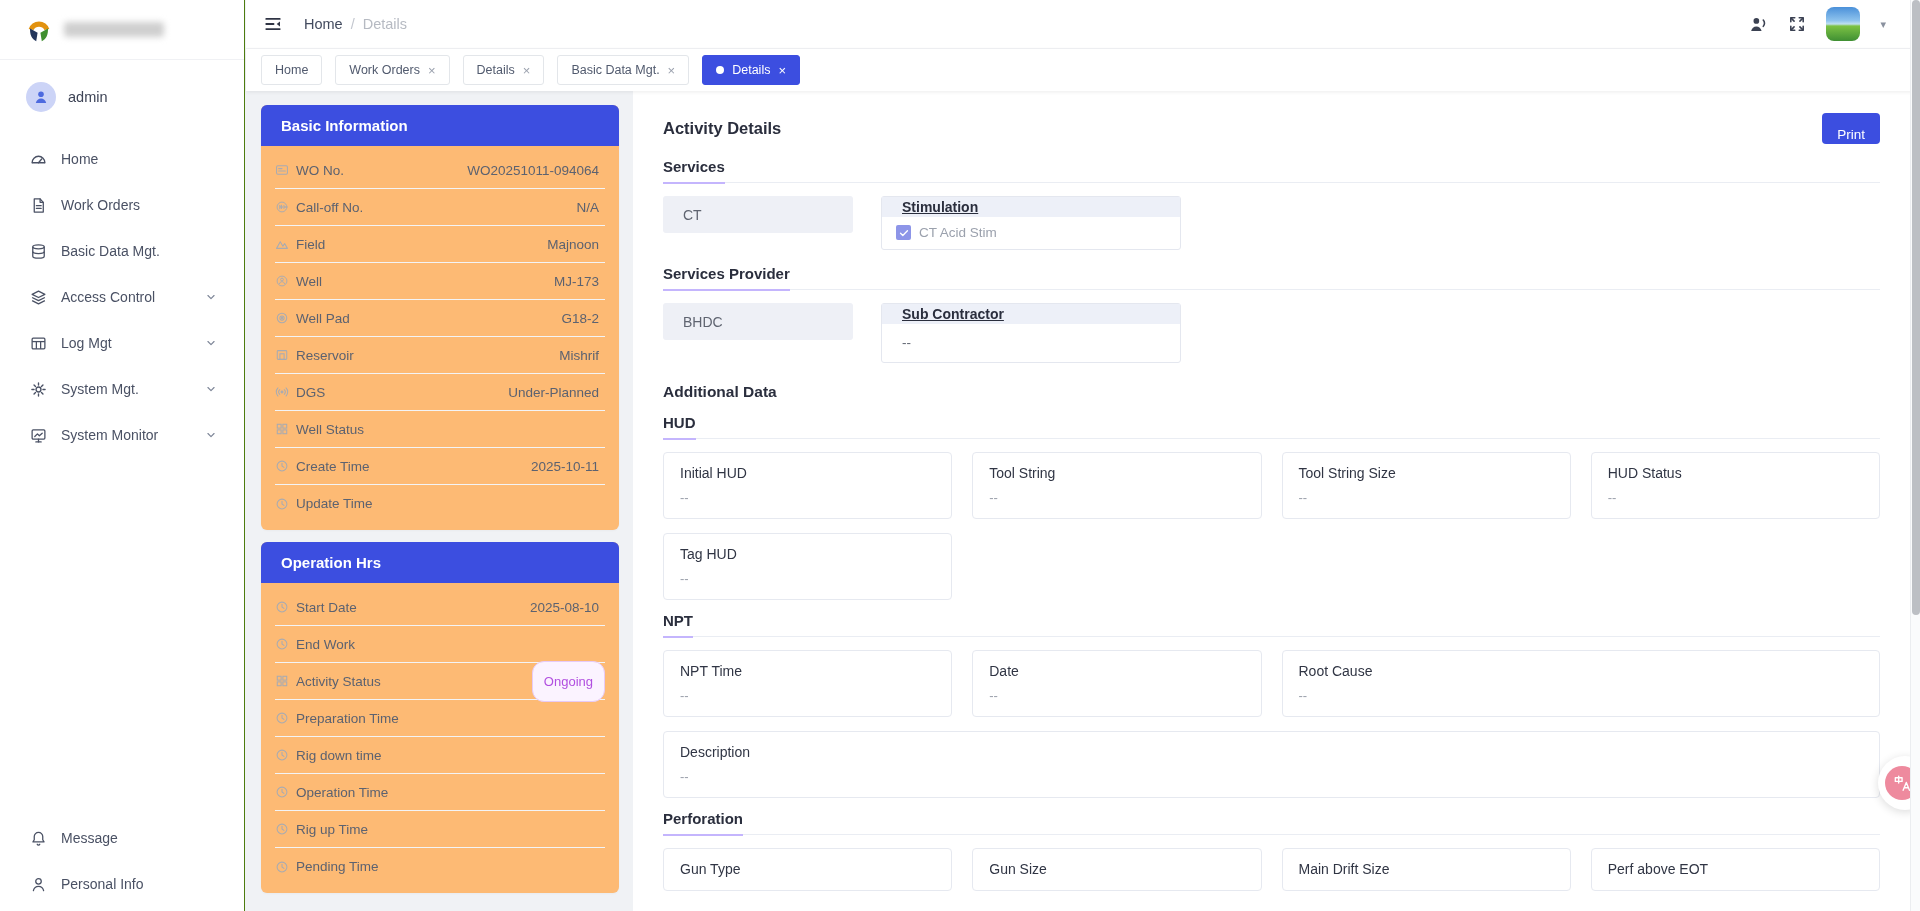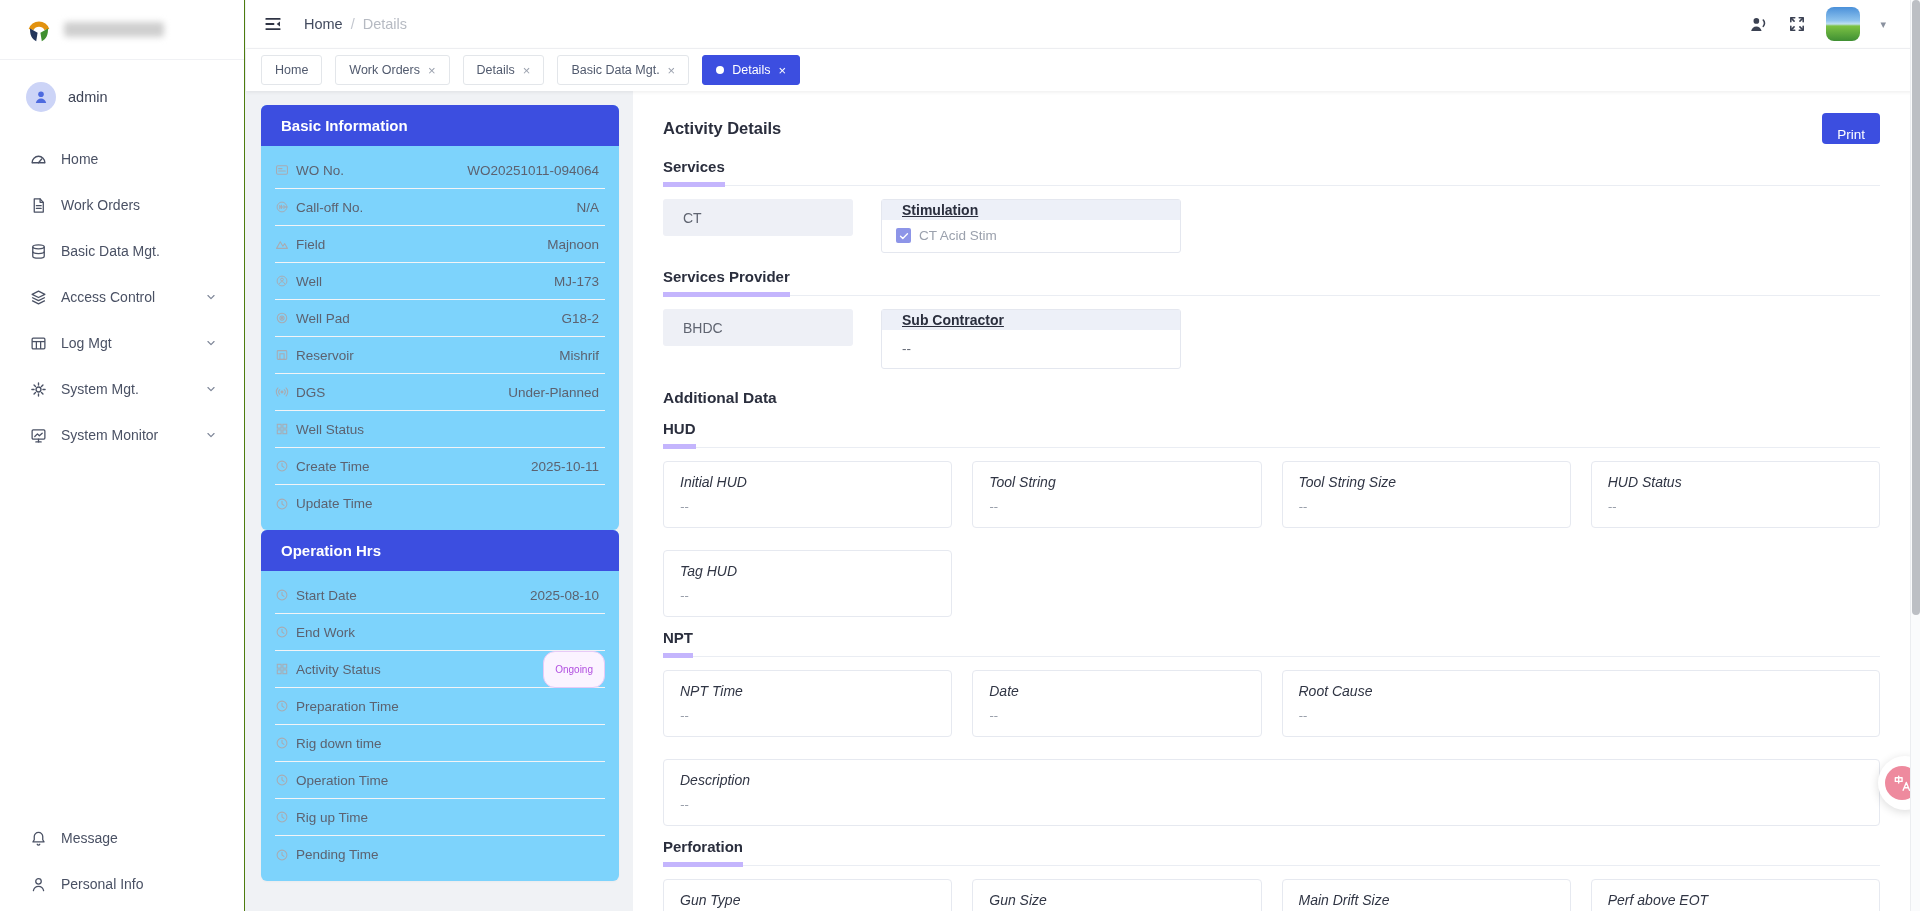--- a/index.html
+++ b/index.html
@@ -49,57 +49,57 @@
   .tab .x { color:#9aa0ad; font-size:13px; line-height:1; }
   .tab.active { background:#3c4ee0; border-color:#3c4ee0; color:#fff; }
   .tab.active .x { color:#fff; }
   .tab .dot { width:8px; height:8px; border-radius:50%; background:#fff; }
 
   
   .content { position:absolute; left:246px; top:91px; width:1674px; height:820px;
     padding:14px 0 0 15px; display:flex; overflow:hidden; }
   .left-col { width:358px; flex:none; }
 
-  .panel-card { background:#7dd3fc; border-radius:6px; overflow:hidden; margin-bottom:0;
+  .panel-card { background:#fdba74; border-radius:6px; overflow:hidden; margin-bottom:12px;
     box-shadow:0 1px 2px rgba(0,0,0,.03); }
   .panel-head { background:#3c4ee0; color:#fff; height:41px; display:flex; align-items:center;
     padding-left:20px; font-size:15px; font-weight:bold; }
   .panel-body { padding:6px 0 8px; }
   .info-row { height:37px; display:flex; align-items:center; margin:0 14px 0 14px;
     border-bottom:1px solid #f3f4f6; font-size:13.5px; color:#5c6270; }
   .info-row:last-child { border-bottom:none; }
   .info-row .ric { color:#a8abb2; margin-right:7px; display:flex; }
   .info-row .rlbl { flex:1; }
   .info-row .rval { color:#5c6270; text-align:center; padding-right:6px; }
-  .badge-pill { font-size:10px; color:#b14fe0; background:#fbf3ff; border:1px solid #e7caf7;
+  .badge-pill { font-size:13px; color:#b14fe0; background:#fbf3ff; border:1px solid #e7caf7;
     border-radius:12px; padding:12px 11px; }
 
   .main-panel { flex:1; background:#fff; margin:-14px 10px 0 14px; padding:22px 30px 0 30px; overflow:hidden; }
   .main-title-row { display:flex; align-items:center; margin-bottom:14px;justify-content:space-between; }
   .main-title { font-size:16.5px; font-weight:bold; color:#2a2e3d; }
   .print-btn { margin-left:auto; background:#3c4ee0; color:#fff; border:none; border-radius:4px;
     height:31px; padding:14px 15px; font-size:13.5px; cursor:pointer; font-family:inherit; }
 
   .sec-head { border-bottom:1px solid #eaedf3; margin-bottom:13px; }
   .sec-head span { display:inline-block; font-size:15px; font-weight:bold; color:#2a2e3d;
-    border-bottom:5px solid #c4b5fd; padding-bottom:7px; margin-bottom:-2px; }
+    border-bottom:2px solid #c4b5fd; padding-bottom:7px; margin-bottom:-2px; }
   .plain-head { font-size:15.5px; font-weight:bold; color:#2a2e3d; margin:2px 0 13px; }
 
   .svc-row { display:flex; align-items:flex-start; margin-bottom:15px; }
   .chip { width:190px; height:37px; background:#eef0f6; border-radius:3px; display:flex;
     align-items:center; padding-left:20px; font-size:14px; color:#5f6470; cursor:pointer; }
   .group { width:300px; margin-left:28px; border:1px solid #e4e7ef; border-radius:3px; background:#fff; }
   .group-head { background:#edf0f8; height:20px; display:flex; align-items:center; padding-left:20px;
     font-size:14px; font-weight:bold; color:#2a2e3d;text-decoration:underline; }
   .group-body { padding:8px 14px 9px; font-size:13.5px; color:#5f6470; }
   .chk-row { display:flex; align-items:center; gap:8px; color:#9ba1ad; cursor:pointer; }
   .chk { width:15px; height:15px; border-radius:2px; background:#8d95e8; display:flex;
     align-items:center; justify-content:center; }
 
-  .fgrid { display:grid; grid-template-columns:repeat(4,1fr); gap:22px 20px; margin-bottom:12px;font-style:italic; }
+  .fgrid { display:grid; grid-template-columns:repeat(4,1fr); gap:14px 20px; margin-bottom:12px; }
   .fcard { border:1px solid #e6e9f0; border-radius:4px; padding:12px 16px 13px; background:#fff; }
   .fcard .flbl { font-size:14px; color:#303544; }
   .fcard .fval { font-size:13px; color:#9aa0ab; margin-top:9px; min-height:15px; }
   .span2 { grid-column:span 2; }
   .span4 { grid-column:span 4; }
 
   
   .scrollbar { position:absolute; right:0; top:0; width:10px; height:911px; background:#fafbfc;
     border-left:1px solid #ebedf0; z-index:5; }
   .scroll-thumb { position:absolute; left:1px; top:0; width:8px; height:615px; background:#bcbfc4; border-radius:4px; }

